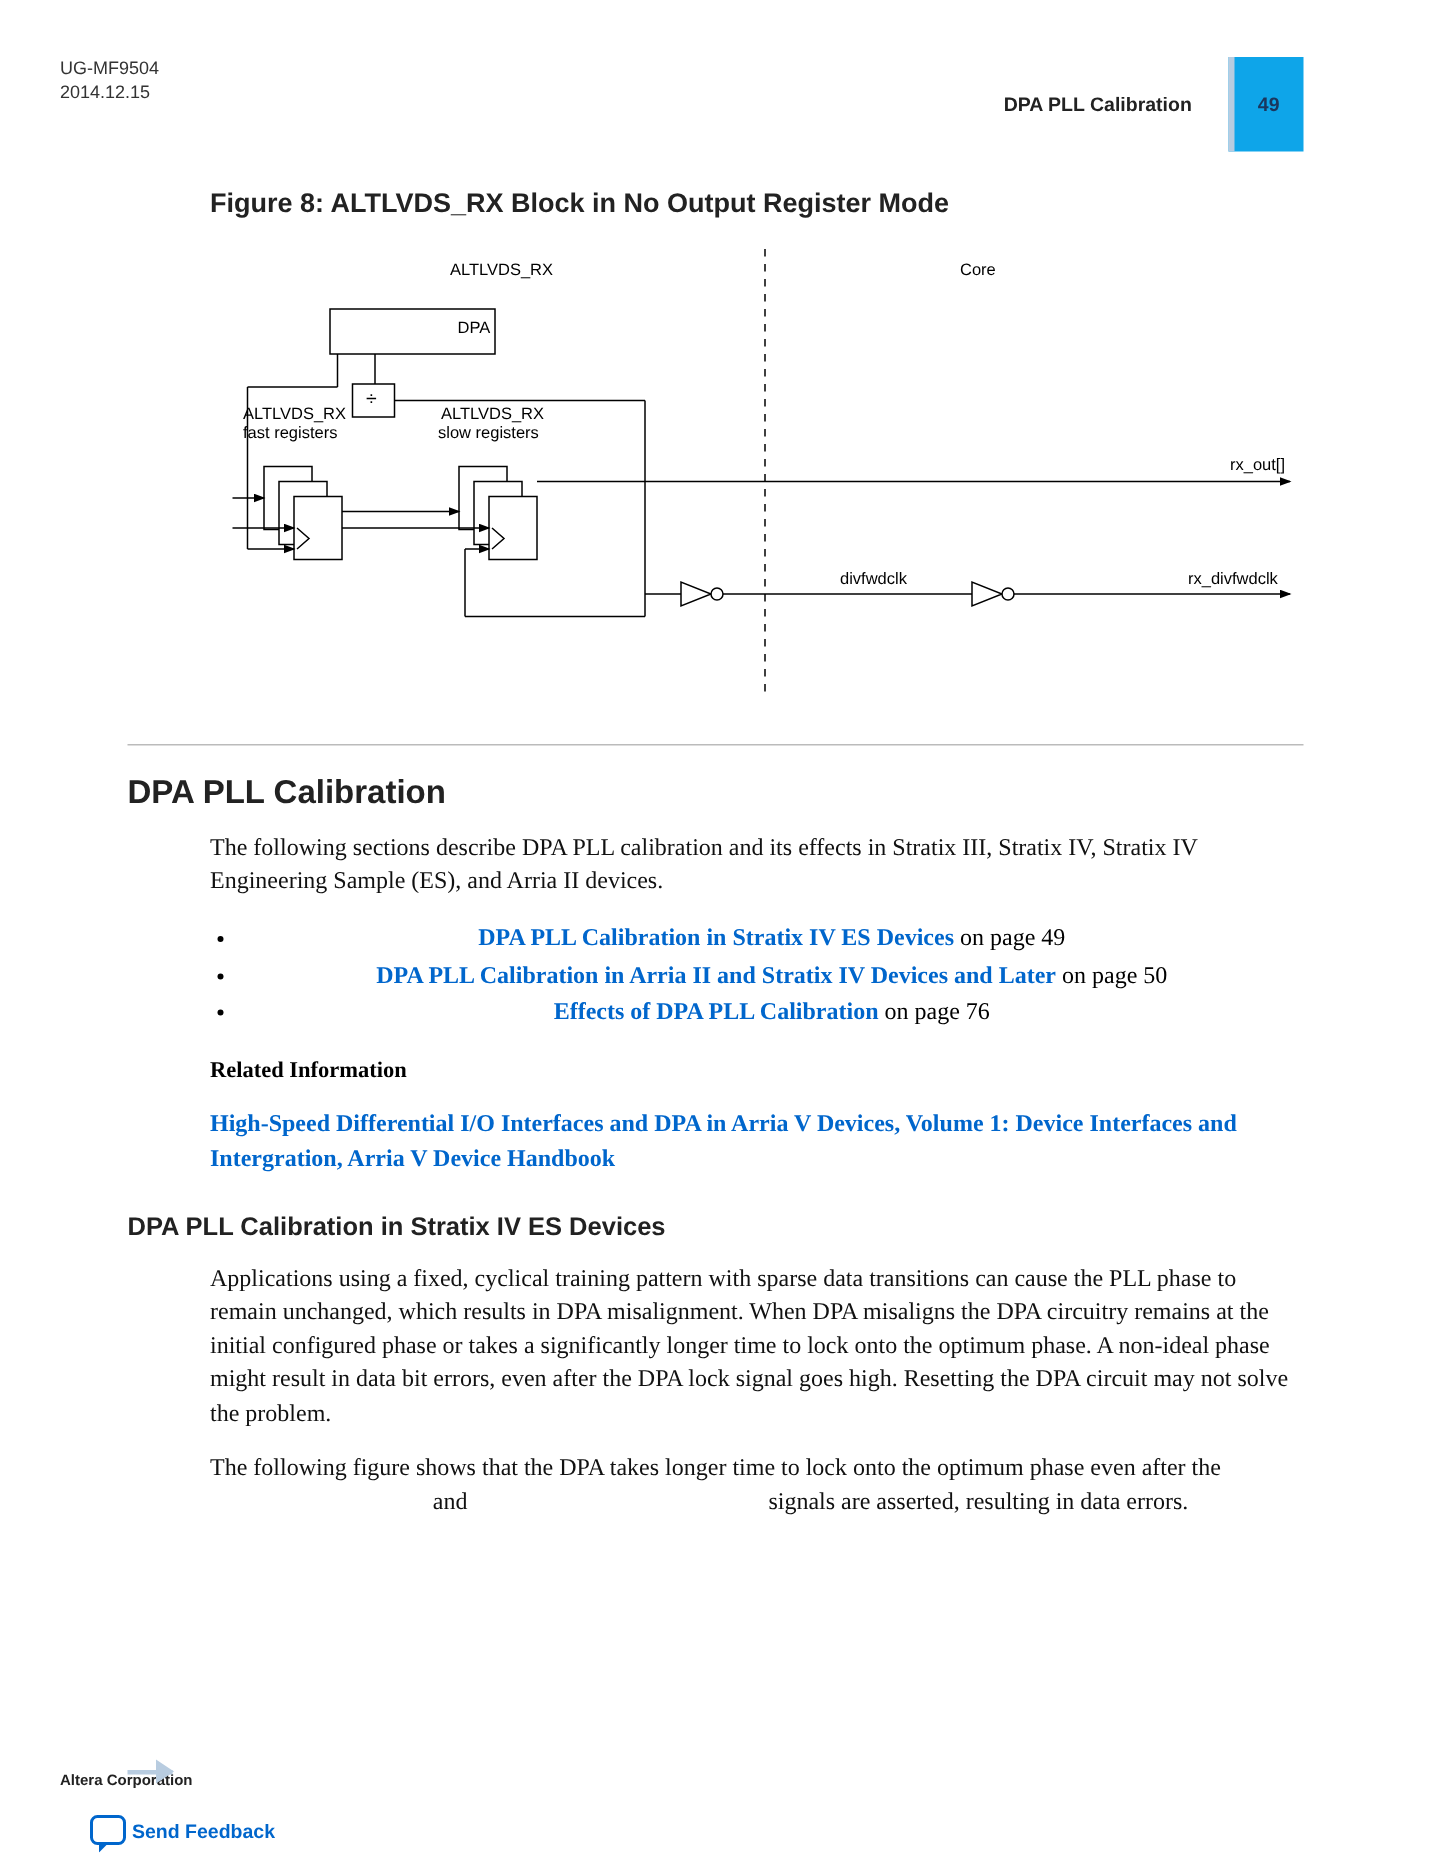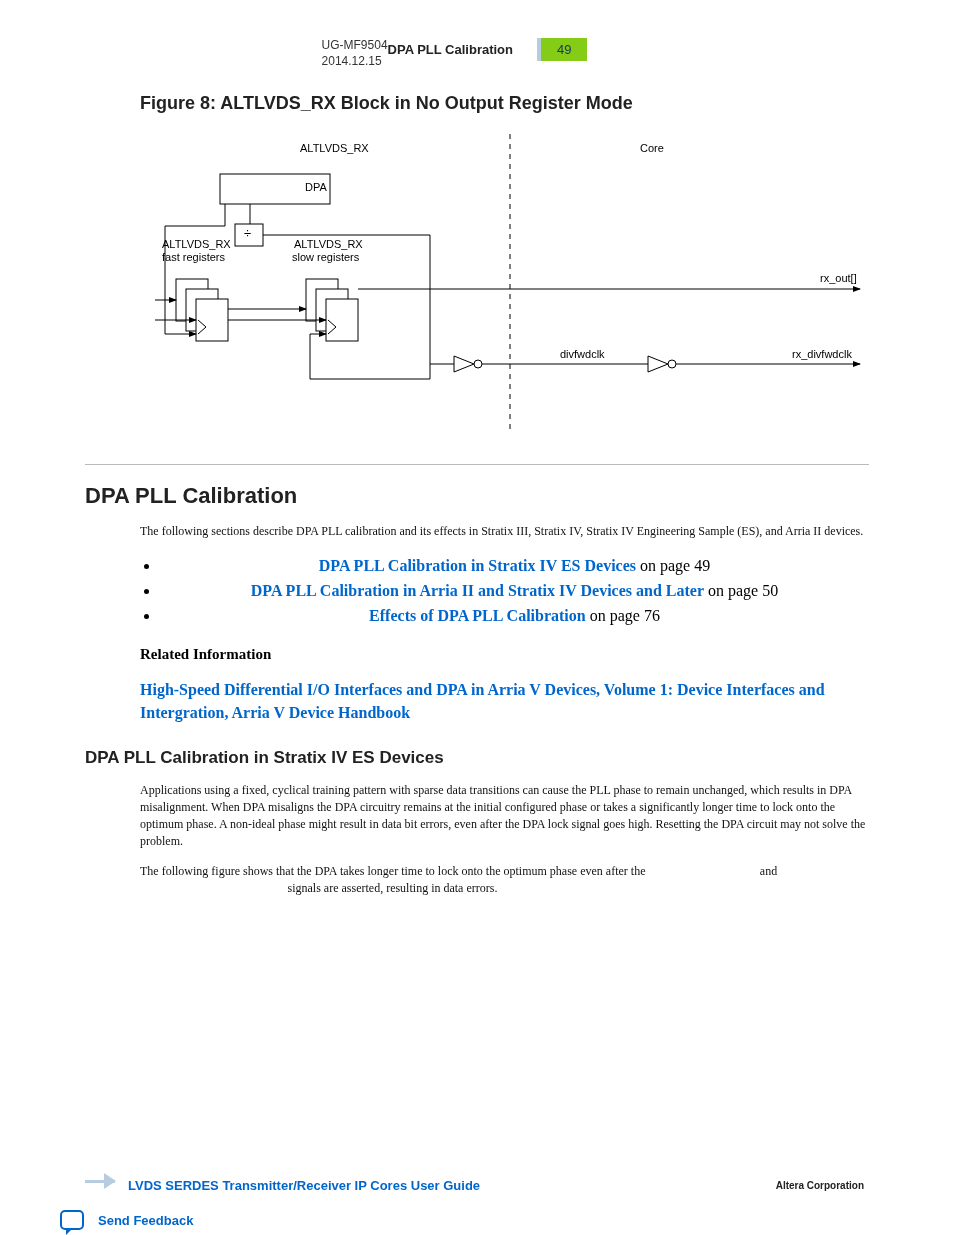--- a/index.html
+++ b/index.html
@@ -6,21 +6,21 @@
 body {
   font-family: Georgia, 'Times New Roman', serif;
   width: 954px;
   height: 1235px;
   background: #fff;
   color: #000;
   position: relative;
 }
 .header {
   display: flex;
-  justify-content: center;
+  justify-content: space-between;
   align-items: flex-start;
   padding: 38px 85px 0 40px;
 }
 .header-left {
   font-family: 'Helvetica Neue', Arial, sans-serif;
   font-size: 12px;
   color: #333;
   line-height: 1.3;
 }
 .header-right {
@@ -28,24 +28,24 @@
   align-items: center;
   gap: 24px;
 }
 .header-section {
   font-family: 'Helvetica Neue', Arial, sans-serif;
   font-weight: bold;
   font-size: 13px;
   color: #222;
 }
 .page-num {
-  background: #84cc16;
-  padding: 4px 16px;
-  font-family: 'Helvetica Neue', Arial, sans-serif;
-  font-weight: normal;
+  background: #0ea5e9;
+  padding: 24px 16px;
+  font-family: 'Helvetica Neue', Arial, sans-serif;
+  font-weight: bold;
   font-size: 13px;
   color: #1b365d;
   border-left: 4px solid #b8cce0;
 }
 .figure-caption {
   font-family: 'Helvetica Neue', Arial, sans-serif;
   font-weight: bold;
   font-size: 18px;
   color: #222;
   margin: 24px 0 0 140px;
@@ -67,21 +67,21 @@
 }
 .section-h2 {
   font-family: 'Helvetica Neue', Arial, sans-serif;
   font-weight: bold;
   font-size: 22px;
   color: #222;
   margin: 18px 0 0 85px;
 }
 .body-text {
   font-family: 'Times New Roman', Georgia, serif;
-  font-size: 12px;
+  font-size: 16px;
   color: #111;
   margin: 14px 85px 0 140px;
   line-height: 1.4;
 }
 ul.bullets {
   margin: 14px 85px 0 160px;
   font-family: 'Times New Roman', Georgia, serif;
   font-size: 16px;
   line-height: 1.55;
 }
@@ -150,21 +150,21 @@
   border-left: 12px solid #b8cce0;
   border-top: 8px solid transparent;
   border-bottom: 8px solid transparent;
 }
 .feedback-row {
   position: absolute;
   bottom: 5px;
   left: 60px;
   display: flex;
   align-items: center;
-  gap: 14px;
+  gap: 4px;
 }
 .feedback-icon {
   width: 24px;
   height: 20px;
   border: 2px solid #0066cc;
   border-radius: 5px;
   position: relative;
 }
 .feedback-icon::after {
   content: '';
@@ -291,20 +291,19 @@
 <p class="body-text">
   <span>The following figure shows that the DPA takes longer time to lock onto the optimum phase even after the</span>
   <span style="font-family:monospace;">&nbsp;&nbsp;&nbsp;&nbsp;&nbsp;&nbsp;&nbsp;&nbsp;&nbsp;&nbsp;&nbsp;&nbsp;&nbsp;&nbsp;&nbsp;</span>
   <span> and </span>
   <span style="font-family:monospace;">&nbsp;&nbsp;&nbsp;&nbsp;&nbsp;&nbsp;&nbsp;&nbsp;&nbsp;&nbsp;&nbsp;&nbsp;&nbsp;&nbsp;&nbsp;&nbsp;&nbsp;&nbsp;&nbsp;&nbsp;</span>
   <span> signals are asserted, resulting in data errors.</span>
 </p>
 
 <div class="footer">
   <span class="back-arrow" style="bottom:10px;"></span>
-  <span class="footer-left" style="margin-left:88px;">LVDS SERDES Transmitter/Receiver IP Cores User Guide</span>
   <span class="footer-right">Altera Corporation</span>
 </div>
 
 <div class="feedback-row">
   <span class="feedback-icon"></span>
   <span class="feedback-text">Send Feedback</span>
 </div>
 
 </body></html>

